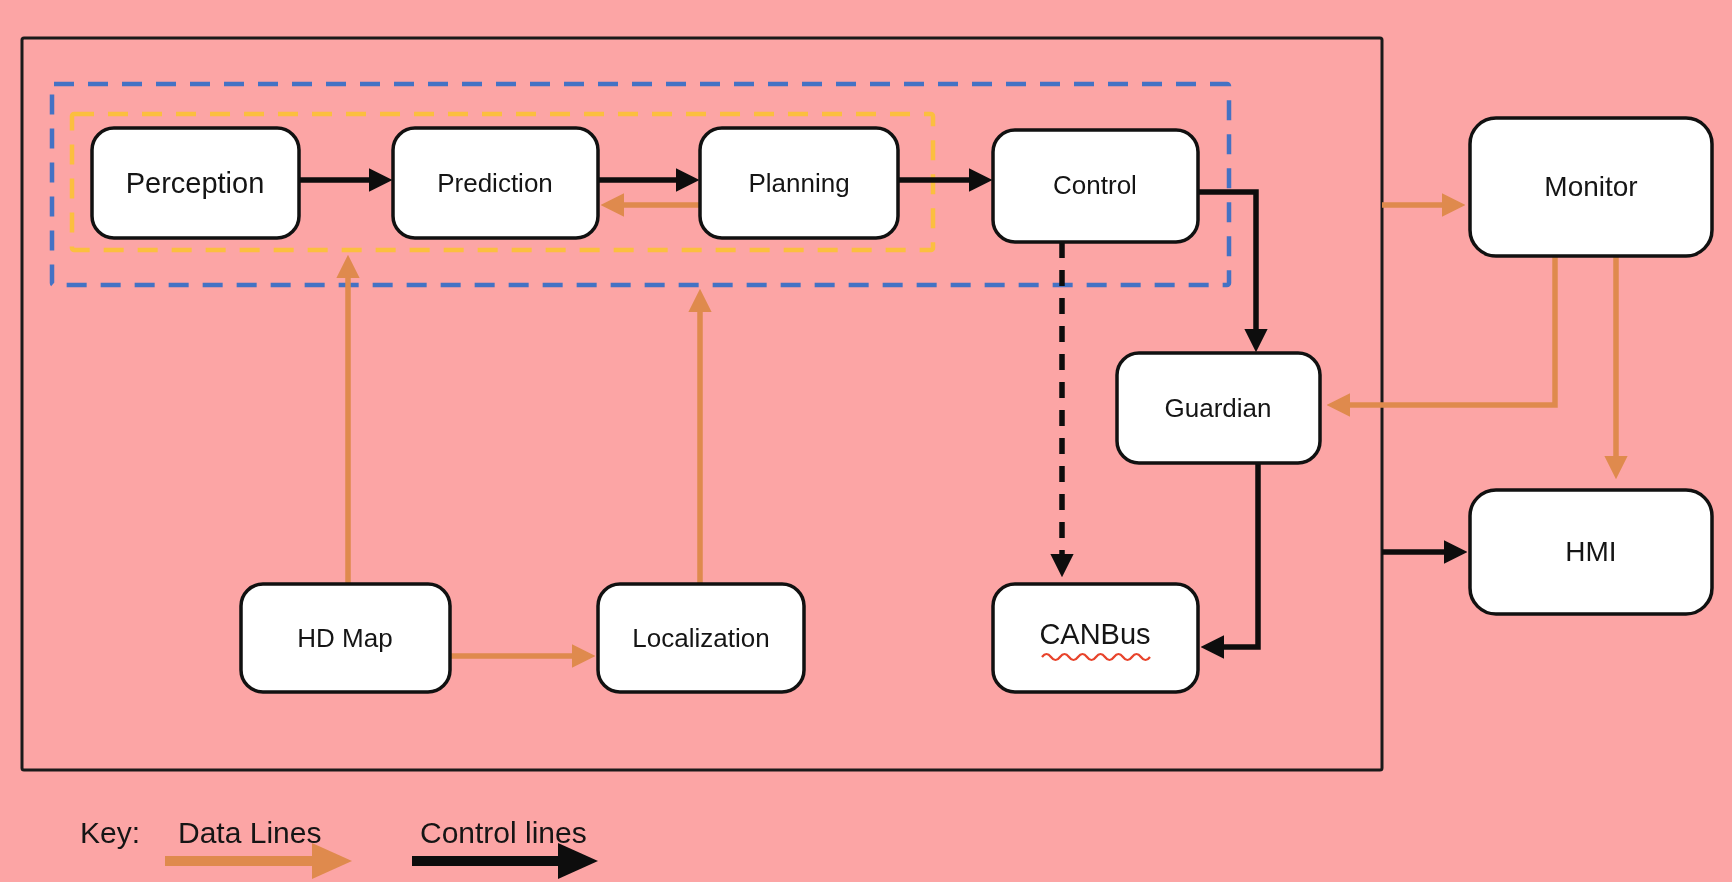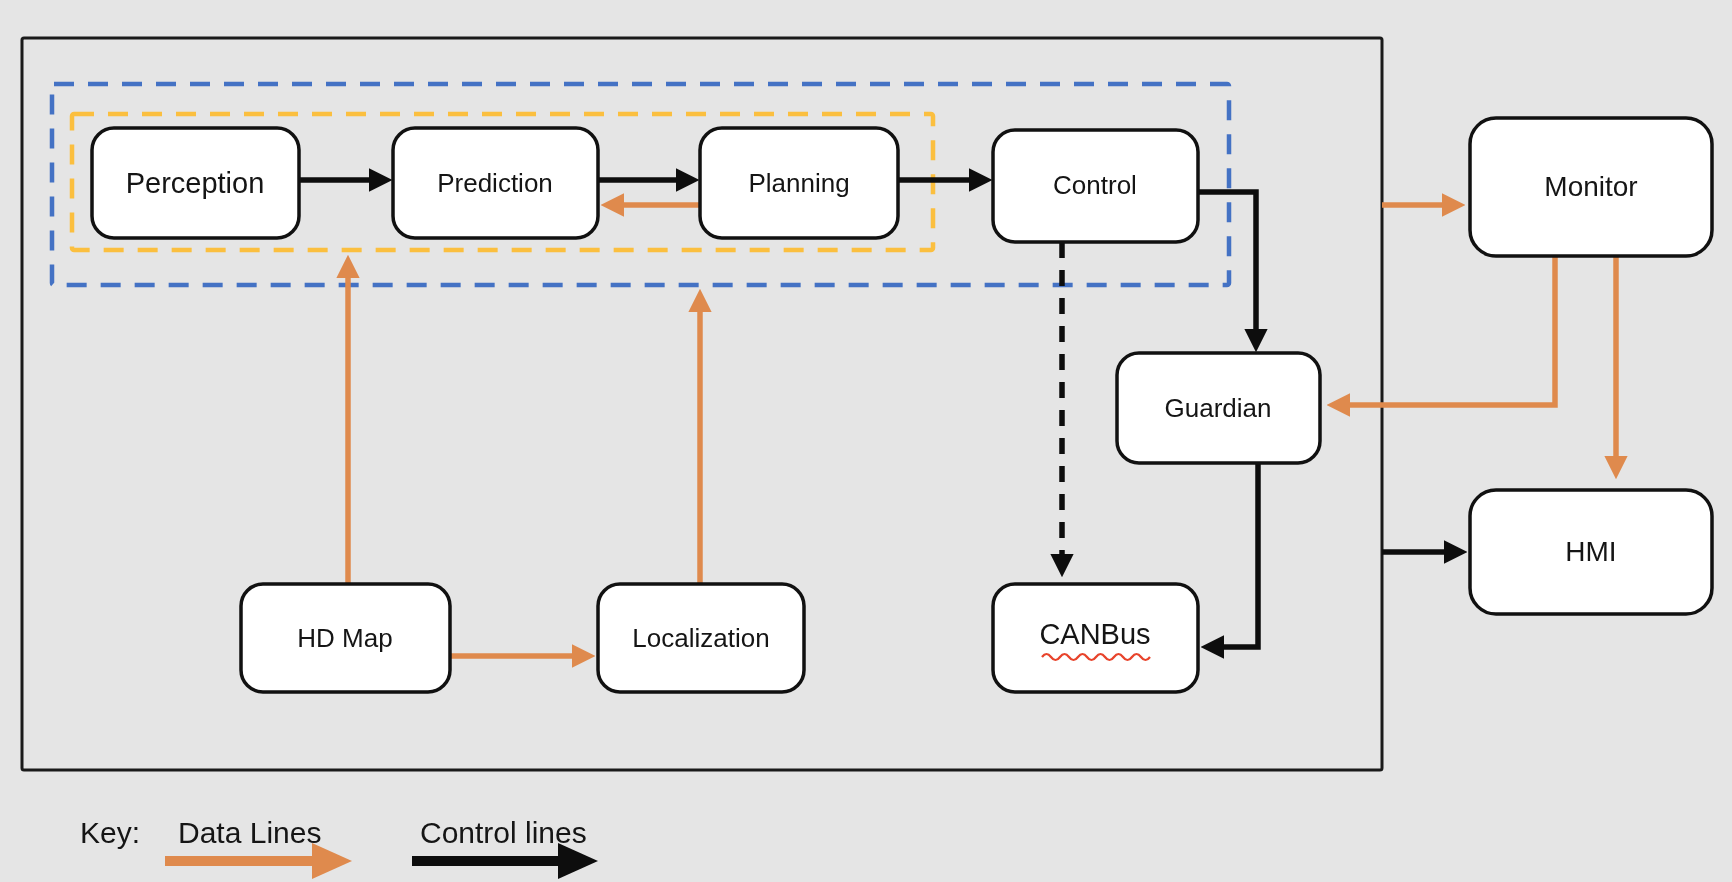--- a/index.html
+++ b/index.html
@@ -4,21 +4,21 @@
 <style>
   :root{
     --data_line:#DF8A4D;
     --control_line:#0d0d0d;
     --subsystem_blue:#4472C4;
     --subsystem_yellow:#FBBF3F;
     --spellcheck_red:#E8432B;
     --box_border:#111111;
   }
   html,body{margin:0;padding:0;background:#ffffff;}
-  .stage{width:1732px;height:882px;position:relative;background:#e5e5e5;
+  .stage{width:1732px;height:882px;position:relative;background:#fca5a5;
          font-family:"Liberation Sans", sans-serif;}
   svg{display:block;}
   
   .outer-rect{fill:none;stroke:#1a1a1a;stroke-width:3;}
   .blue-rect{fill:none;stroke:var(--subsystem_blue);stroke-width:4.5;stroke-dasharray:20 14;}
   .yellow-rect{fill:none;stroke:var(--subsystem_yellow);stroke-width:4.5;stroke-dasharray:20 14;}
   
   .node{fill:#ffffff;stroke:var(--box_border);stroke-width:3.5;}
   
   .ctl{stroke:var(--control_line);stroke-width:5.5;fill:none;}

